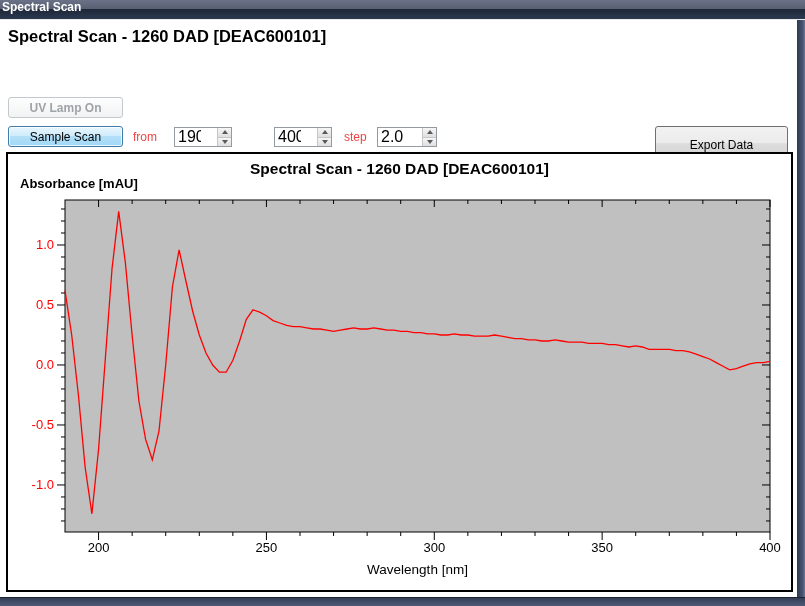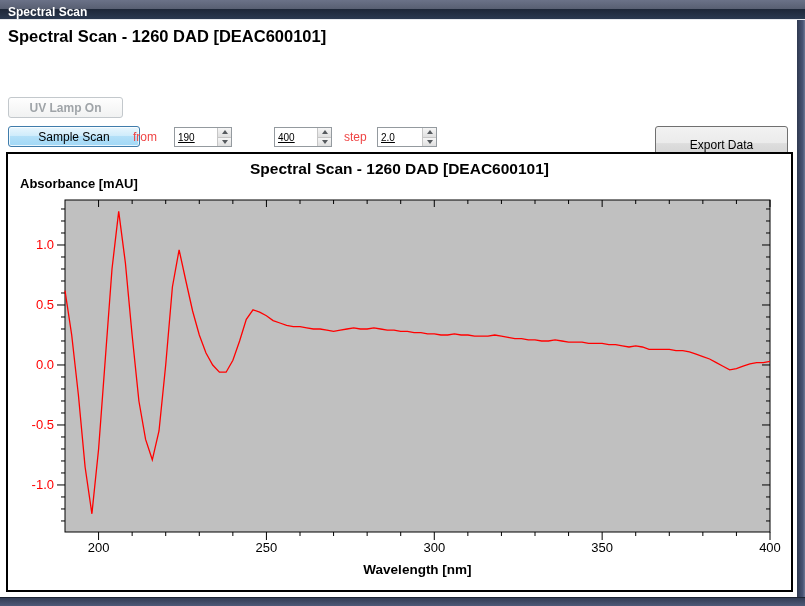--- a/index.html
+++ b/index.html
@@ -5,22 +5,22 @@
   html,body{margin:0;padding:0;background:#555;}
   *{box-sizing:border-box;}
   .window{
     position:relative;width:805px;height:606px;background:#fff;
     font-family:"Liberation Sans",sans-serif;overflow:hidden;margin:0 auto;
   }
   
   .titlebar{
     position:absolute;top:0;left:0;right:0;height:20px;
     background:linear-gradient(180deg,#6b7288 0%,#596073 45%,#1d2637 46%,#2b3950 100%);
-    display:flex;align-items:flex-end;justify-content:space-between;
-    padding:0 8px;border-bottom:1px solid #e8eaee;gap:43px;
+    display:flex;align-items:flex-start;justify-content:space-between;
+    padding:0 2px;border-bottom:1px solid #e8eaee;gap:43px;
   }
   .titlebar .wtitle{font-size:12px;font-weight:bold;color:#fff;}
   .titlebar .crumb{font-size:11.5px;color:#cfd5e1;}
   
   .frame-right{
     position:absolute;top:20px;right:0;width:8px;bottom:9px;
     background:linear-gradient(90deg,#2f3950 0%,#475373 70%,#6d7894 100%);
   }
   .bottombar{
     position:absolute;left:0;right:0;bottom:0;height:9px;
@@ -33,41 +33,41 @@
   .btn{
     position:absolute;border-radius:3px;font-size:12px;text-align:center;
     cursor:pointer;color:#000;font-family:"Liberation Sans",sans-serif;
   }
   .btn-disabled{
     left:8px;top:97px;width:115px;height:21px;line-height:19px;
     background:linear-gradient(#fefefe,#f1f2f2);
     border:1px solid #c3c8cc;color:#9fa4a8;cursor:default;font-weight:bold;
   }
   .btn-primary{
-    left:8px;top:126px;width:132px;height:21px;line-height:19px;
+    left:8px;top:126px;width:115px;height:21px;line-height:19px;
     border:1px solid #3f7cab;
     background:linear-gradient(#e9f6fd 0%,#d0ecfb 45%,#b4e0f8 46%,#a1d8f6 100%);
     box-shadow:inset 0 0 0 1px rgba(255,255,255,.75);
   }
   .btn-export{
     left:655px;top:126px;width:133px;height:38px;line-height:20px;
     border:1px solid #707070;
     background:linear-gradient(#f2f2f2 0%,#ebebeb 45%,#dddddd 46%,#cfcfcf 100%);
   }
   .field-label{
     position:absolute;top:127px;height:20px;line-height:20px;font-size:12px;color:#ef4444;
   }
   
   .spinner{
     position:absolute;top:127px;height:20px;border:1px solid #949a9f;
     background:#fff;display:flex;
   }
   .spin-input{
     flex:1;min-width:0;border:none;outline:none;padding:0 16px 0 3px;
-    font-family:"Liberation Sans",sans-serif;font-size:10px;color:#000;background:#fff;text-decoration:underline;
+    font-family:"Liberation Sans",sans-serif;font-size:16px;color:#000;background:#fff;
   }
   .spin-buttons{width:14px;display:flex;flex-direction:column;border-left:1px solid #c6c6c6;}
   .spin-btn{
     flex:1;display:flex;align-items:center;justify-content:center;
     background:linear-gradient(#f6f6f6,#dfdfdf);cursor:pointer;
   }
   .spin-btn:first-child{border-bottom:1px solid #c6c6c6;}
   .arr{display:block;width:0;height:0;}
   .arr.up{border-left:3px solid transparent;border-right:3px solid transparent;border-bottom:4px solid #565a5e;}
   .arr.down{border-left:3px solid transparent;border-right:3px solid transparent;border-top:4px solid #565a5e;}
@@ -76,21 +76,21 @@
     position:absolute;left:6px;top:152px;width:787px;height:440px;
     background:#fff;border:2px solid #000;
   }
   .chart-title{
     position:absolute;top:6px;left:0;width:100%;text-align:center;
     font-size:15.5px;font-weight:bold;color:#000;
   }
   .ylabel-text{position:absolute;left:12px;top:22px;font-size:13px;color:#000;font-weight:bold;}
   .xlabel-text{
     position:absolute;top:408px;left:36px;width:calc(100% - 36px);
-    text-align:center;font-size:13.5px;font-weight:bold;color:#000;
+    text-align:center;font-size:13.5px;font-weight:normal;color:#000;
   }
   #plot-svg{position:absolute;left:0;top:0;}
   svg text{font-family:"Liberation Sans",sans-serif;}
 </style>
 </head>
 <body>
 
 <div class="window">
 
   <div class="titlebar">

